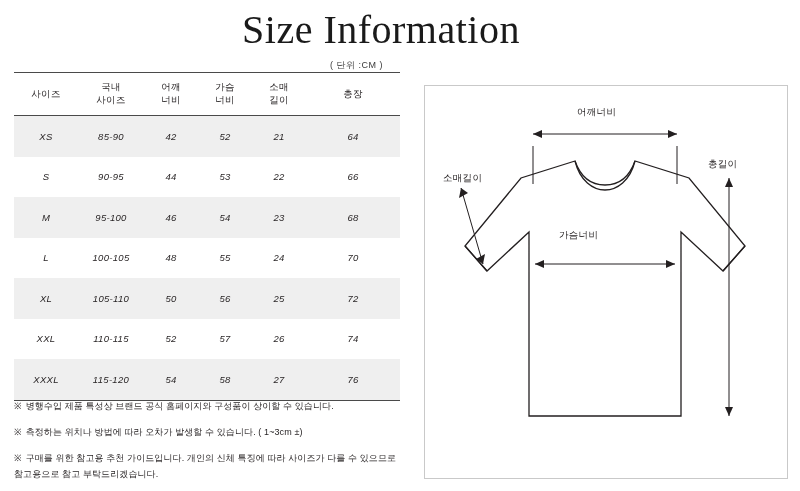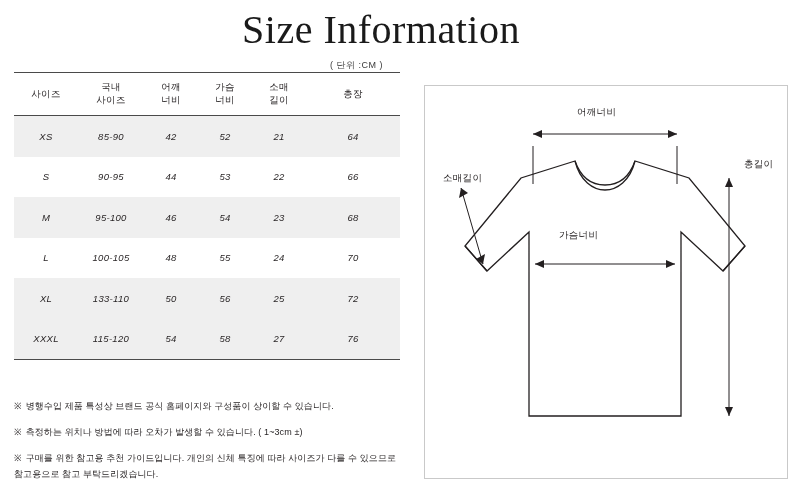--- a/index.html
+++ b/index.html
@@ -119,21 +119,21 @@
   .diagram svg { display: block; }
   .diag-label {
     position: absolute;
     font-size: 9.5px;
     color: #231f20;
     letter-spacing: 0.3px;
     white-space: nowrap;
   }
   .lbl-shoulder { top: 20px;  left: 152px; }
   .lbl-sleeve   { top: 86px;  left: 18px;  }
-  .lbl-total    { top: 72px;  left: 283px; margin-left: 36px; }
+  .lbl-total    { top: 72px;  left: 283px; }
   .lbl-chest    { top: 143px; left: 134px; }
 </style>
 </head>
 <body>
 
 <div class="title">Size Information</div>
 
 <div class="unit-note">( 단위 :CM )</div>
 
 <table class="size-table">
@@ -193,25 +193,33 @@
     <tr>
       <td>L</td>
       <td>100-105</td>
       <td>48</td>
       <td>55</td>
       <td>24</td>
       <td>70</td>
     </tr>
     <tr class="shaded">
       <td>XL</td>
-      <td>133-110</td>
+      <td>105-110</td>
       <td>50</td>
       <td>56</td>
       <td>25</td>
       <td>72</td>
+    </tr>
+    <tr>
+      <td>XXL</td>
+      <td>110-115</td>
+      <td>52</td>
+      <td>57</td>
+      <td>26</td>
+      <td>74</td>
     </tr>
     <tr class="shaded">
       <td>XXXL</td>
       <td>115-120</td>
       <td>54</td>
       <td>58</td>
       <td>27</td>
       <td>76</td>
     </tr>
   </tbody>

